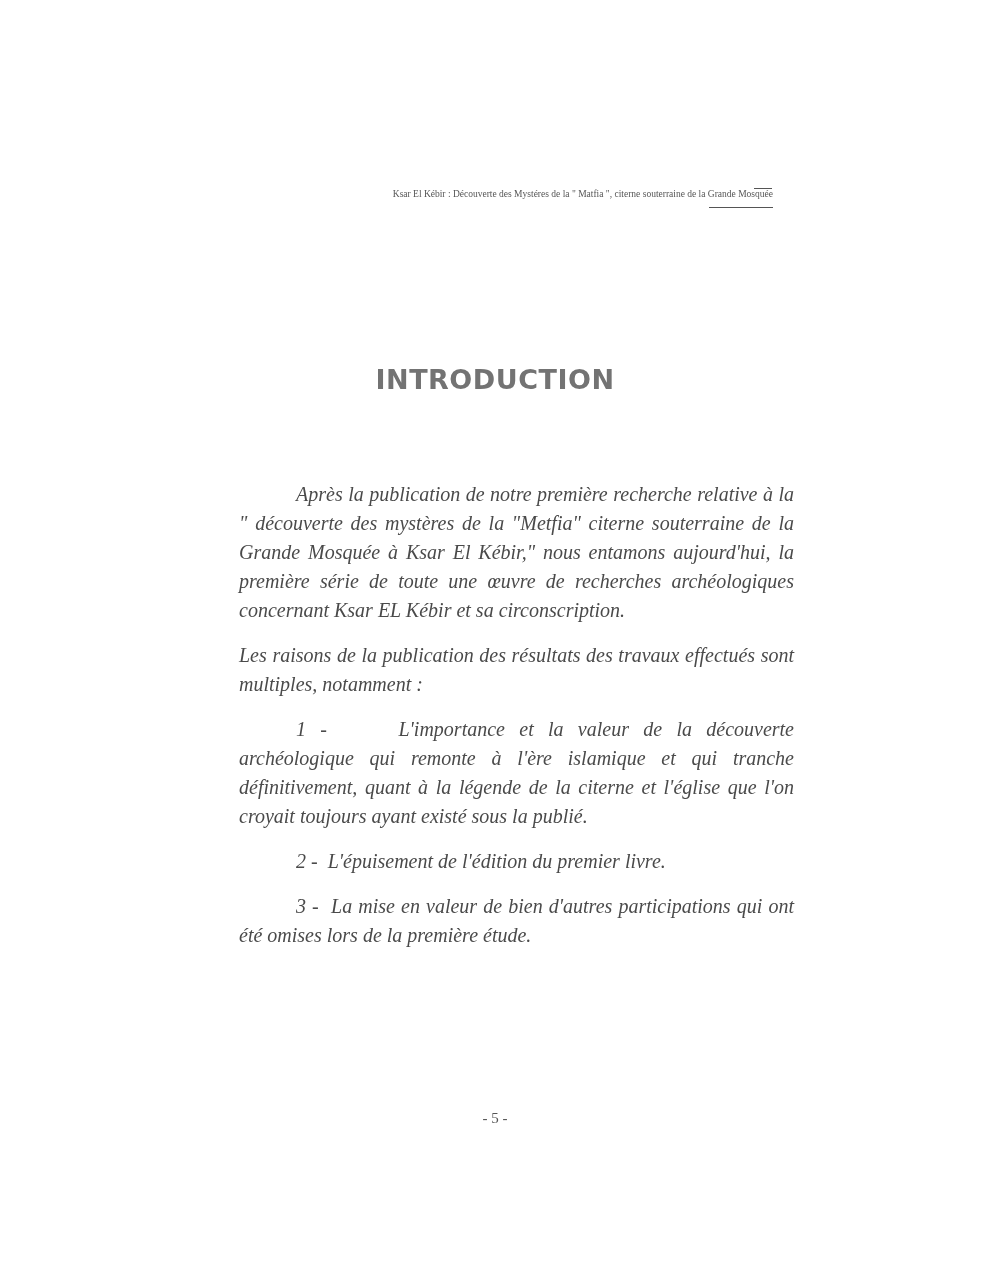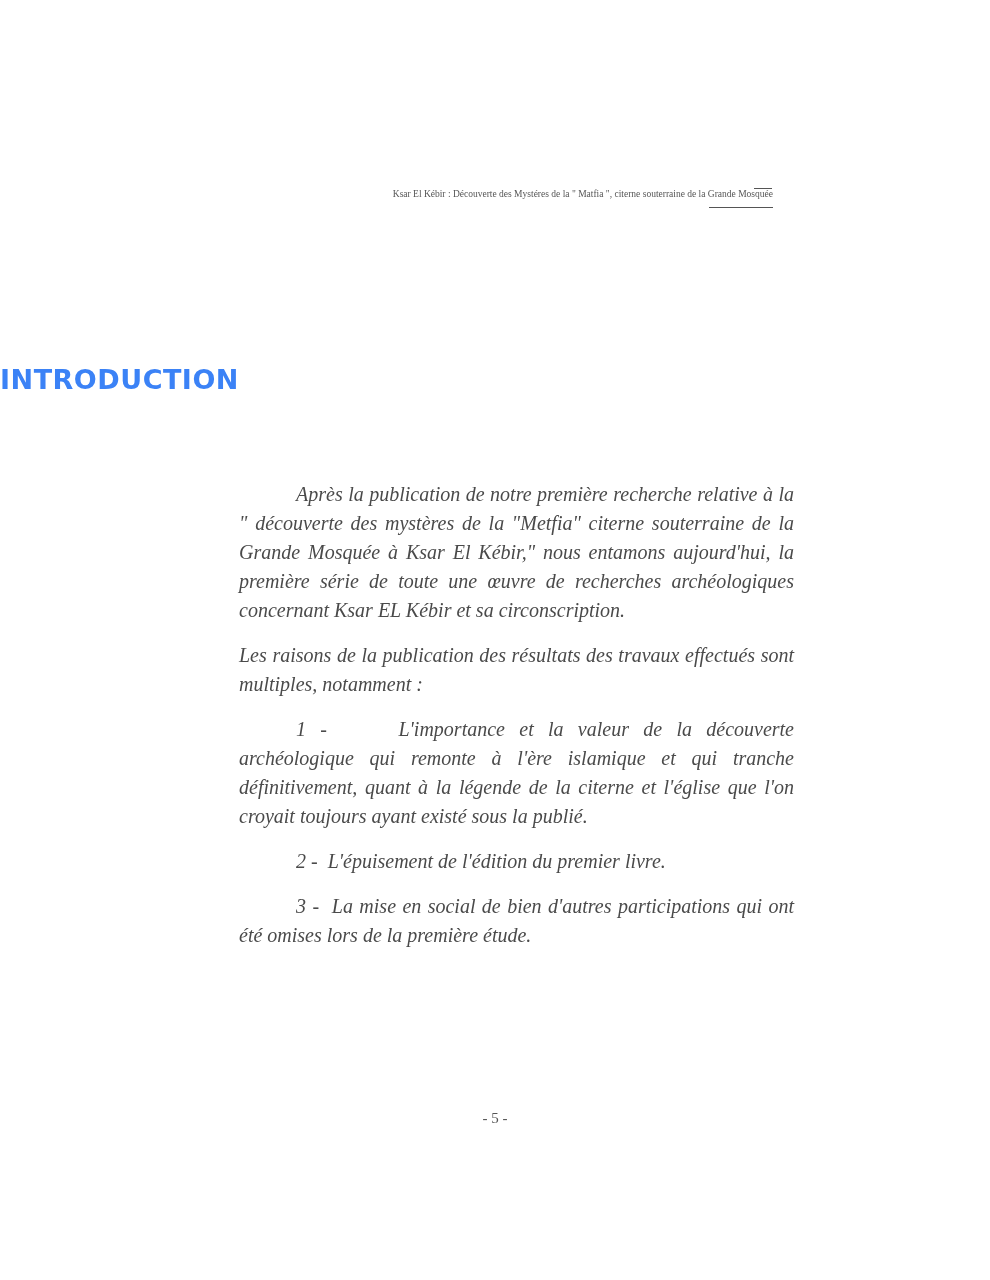--- a/index.html
+++ b/index.html
@@ -6,23 +6,23 @@
   body { width: 990px; height: 1280px; position: relative; overflow: hidden; color: #3a3a3a; }
   .page { position: absolute; left: 0; top: 0; width: 990px; height: 1280px; }
   .running-header {
     position: absolute; left: 218px; top: 180px; width: 555px;
     font-family: "Liberation Serif", serif; font-size: 9.5px; color: #555;
     white-space: nowrap; display: flex; align-items: flex-end; flex-direction: column;
   }
   .rule-left { display: inline-block; width: 18px; border-bottom: 1px solid #555; margin-right: 1px; height: 8px; }
   .rule-right { display: inline-block; width: 64px; border-bottom: 1px solid #555; margin-left: 8px; height: 8px; }
   .title {
-    position: absolute; left: 0; width: 990px; top: 364px; 
+    position: absolute; left: 0; width: 990px; top: 364px; text-align: center;
     font-family: "DejaVu Sans", sans-serif; font-weight: bold; font-size: 27px;
-    letter-spacing: 0.5px; color: #3b82f6;
+    letter-spacing: 0.5px; color: #737373;
   }
   .body-text {
     position: absolute; left: 218px; width: 555px; top: 480px;
     font-family: "Liberation Serif", serif; font-style: italic; font-size: 20px;
     line-height: 29px; color: #4a4a4a; text-align: justify; margin-left: 21px;
   }
   .body-text p { margin: 0 0 16px 0; }
   .indent { text-indent: 57px; }
   .page-number {
     position: absolute; left: 0; width: 990px; top: 1110px; text-align: center;
@@ -49,18 +49,18 @@
     <p class="indent">
       <span>1 -</span>&nbsp;&nbsp;&nbsp;&nbsp;
       <span>L'importance et la valeur de la découverte archéologique qui remonte à l'ère islamique et qui tranche définitivement, quant à la légende de la citerne et  l'église que l'on croyait toujours ayant existé sous la publié.</span>
     </p>
     <p class="indent">
       <span>2 -</span>&nbsp;
       <span>L'épuisement de l'édition du premier livre.</span>
     </p>
     <p class="indent">
       <span>3 -</span>&nbsp;
-      <span>La mise en social de bien d'autres participations qui ont été omises lors de la première étude.</span>
+      <span>La mise en valeur de bien d'autres participations qui ont été omises lors de la première étude.</span>
     </p>
   </div>
 
   <div class="page-number">- 5 -</div>
 </div>
 
 </body></html>

